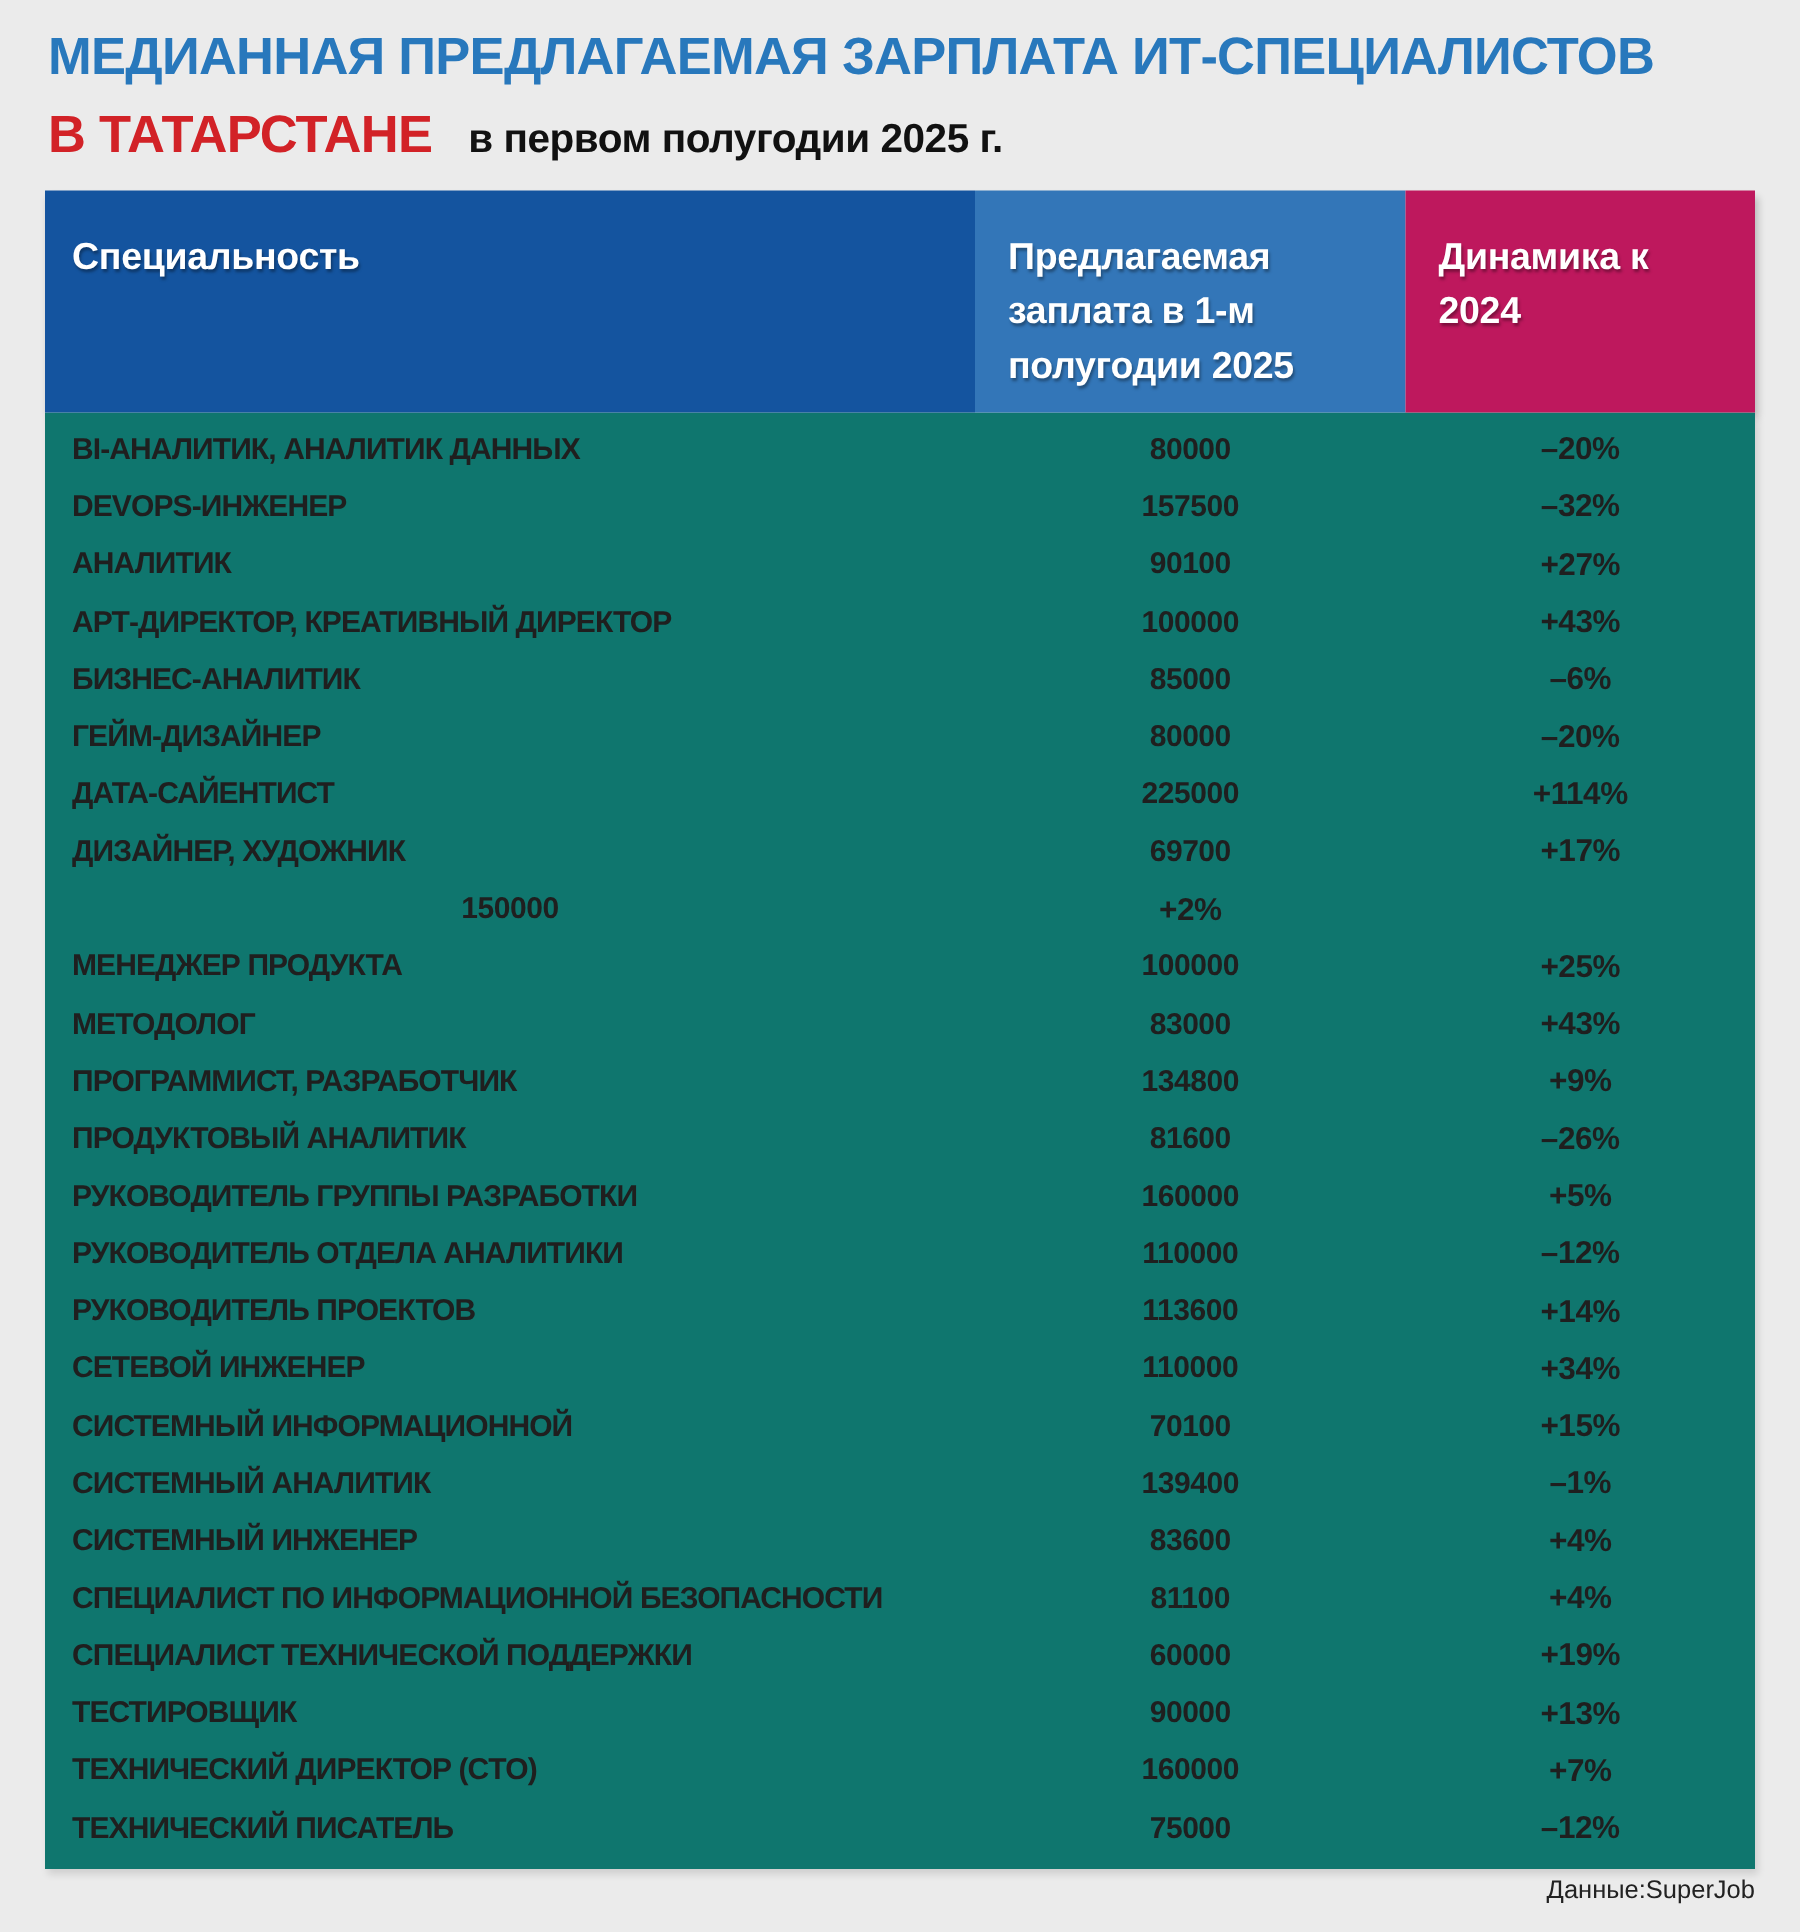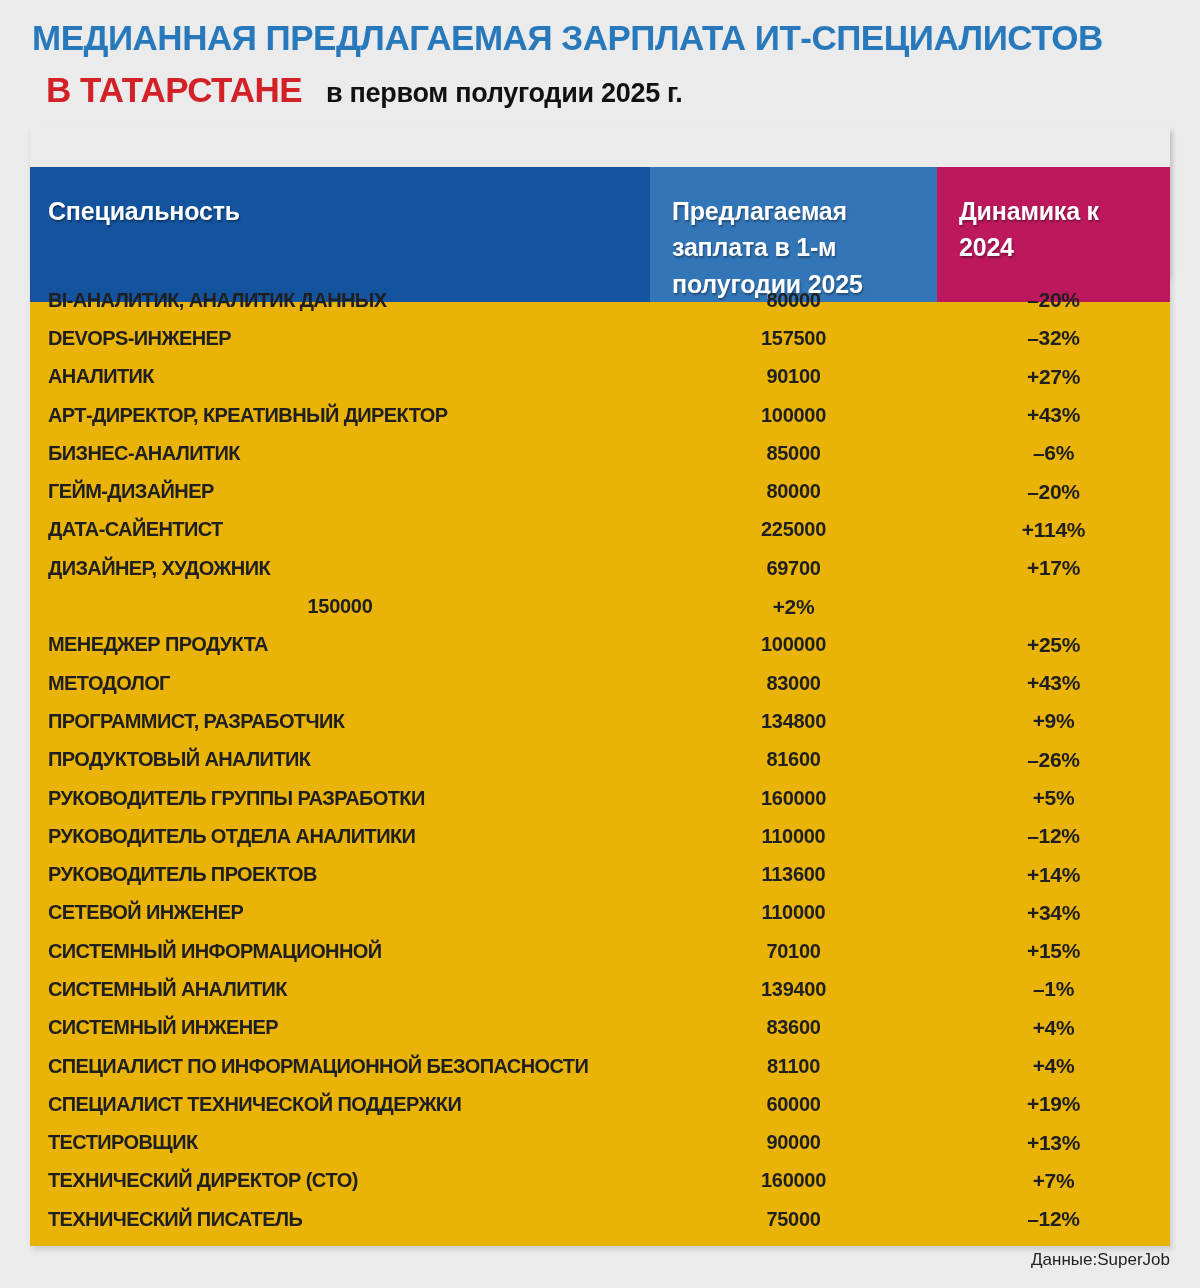--- a/index.html
+++ b/index.html
@@ -33,21 +33,20 @@
   }
   .title-line2 {
     margin-top: 14px;
     line-height: 1.0;
   }
   .title-line2 .red {
     font-size: 35px;
     font-weight: bold;
     letter-spacing: -0.5px;
     color: #d22227;
-    margin-left: 14px;
   }
   .title-line2 .black {
     font-size: 27px;
     font-weight: bold;
     letter-spacing: -0.3px;
     color: #111111;
     margin-left: 24px;
   }
 
   
@@ -65,28 +64,27 @@
   }
   .th {
     color: #ffffff;
     font-weight: bold;
     font-size: 25px;
     line-height: 1.45;
     letter-spacing: -0.2px;
     padding-top: 26px;
     box-sizing: border-box;
     text-shadow: 1px 2px 2px rgba(0,0,0,0.35);
-    margin-top: 40px;
   }
   .th.col1 { background: #14549f; padding-left: 18px; }
   .th.col2 { background: #3376b8; padding-left: 22px; padding-right: 30px; }
   .th.col3 { background: #be185d; padding-left: 22px; padding-right: 24px; }
 
   .tbody {
-    background: #eab308;
+    background: #0f766e;
     padding: 6px 0 8px 0;
     box-shadow: 2px 4px 5px rgba(0,0,0,0.12);
   }
   .trow {
     display: grid;
     grid-template-columns: 620px 287px 233px;
     height: 38.3px;
     align-items: center;
   }
   .trow .c1 {

